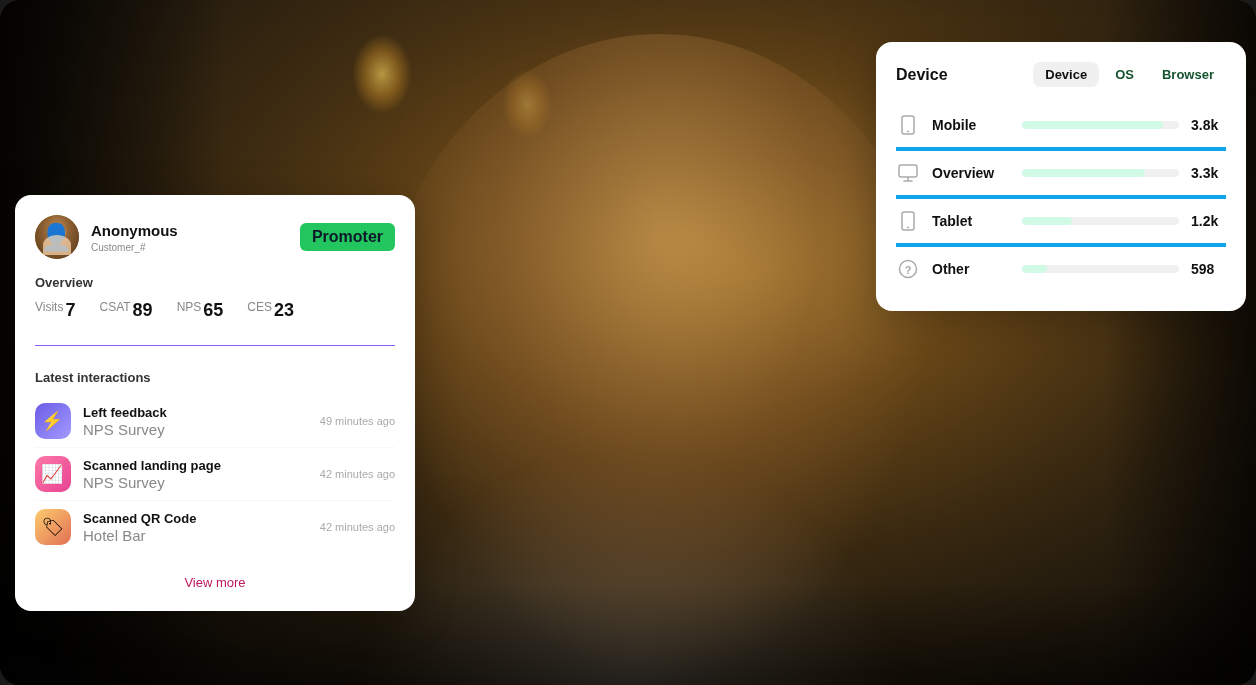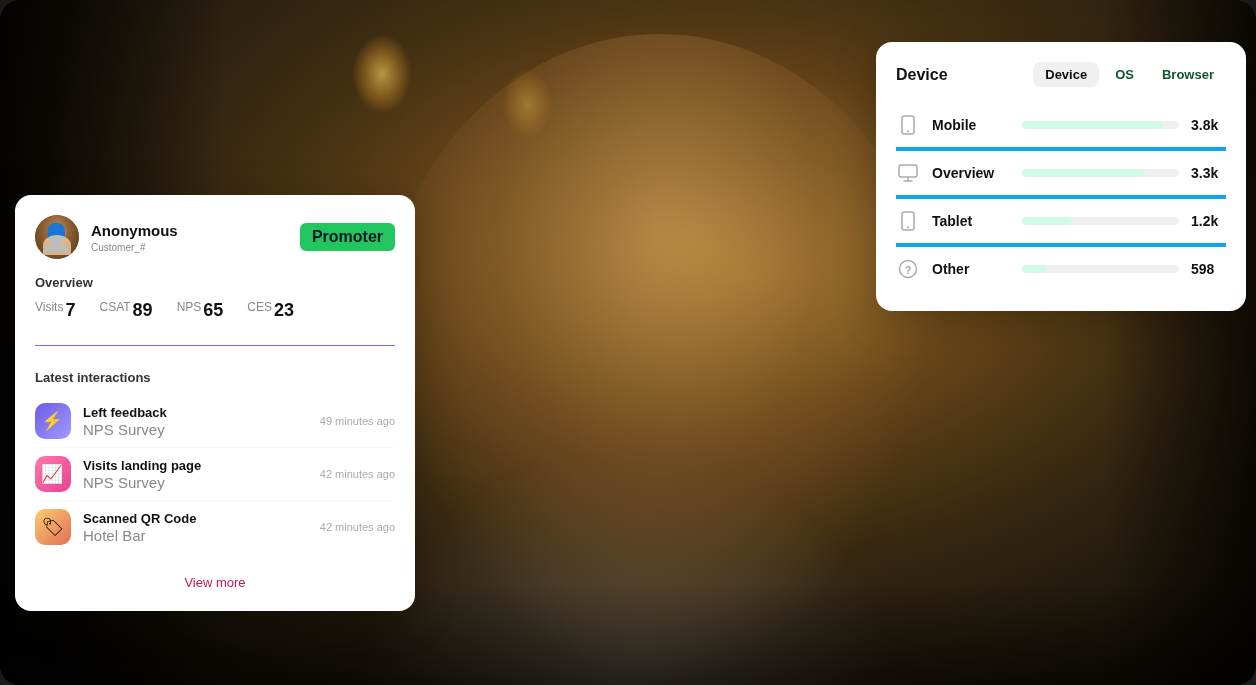--- a/index.html
+++ b/index.html
@@ -453,21 +453,21 @@
       <div class="interaction-content">
         <div class="interaction-title">Left feedback</div>
         <div class="interaction-sub">NPS Survey</div>
       </div>
       <div class="interaction-time">49 minutes ago</div>
     </div>
 
     <div class="interaction-item">
       <div class="interaction-icon icon-landing">📈</div>
       <div class="interaction-content">
-        <div class="interaction-title">Visits landing page</div>
+        <div class="interaction-title">Scanned landing page</div>
         <div class="interaction-sub">NPS Survey</div>
       </div>
       <div class="interaction-time">42 minutes ago</div>
     </div>
 
     <div class="interaction-item">
       <div class="interaction-icon icon-qr">🏷</div>
       <div class="interaction-content">
         <div class="interaction-title">Scanned QR Code</div>
         <div class="interaction-sub">Hotel Bar</div>

